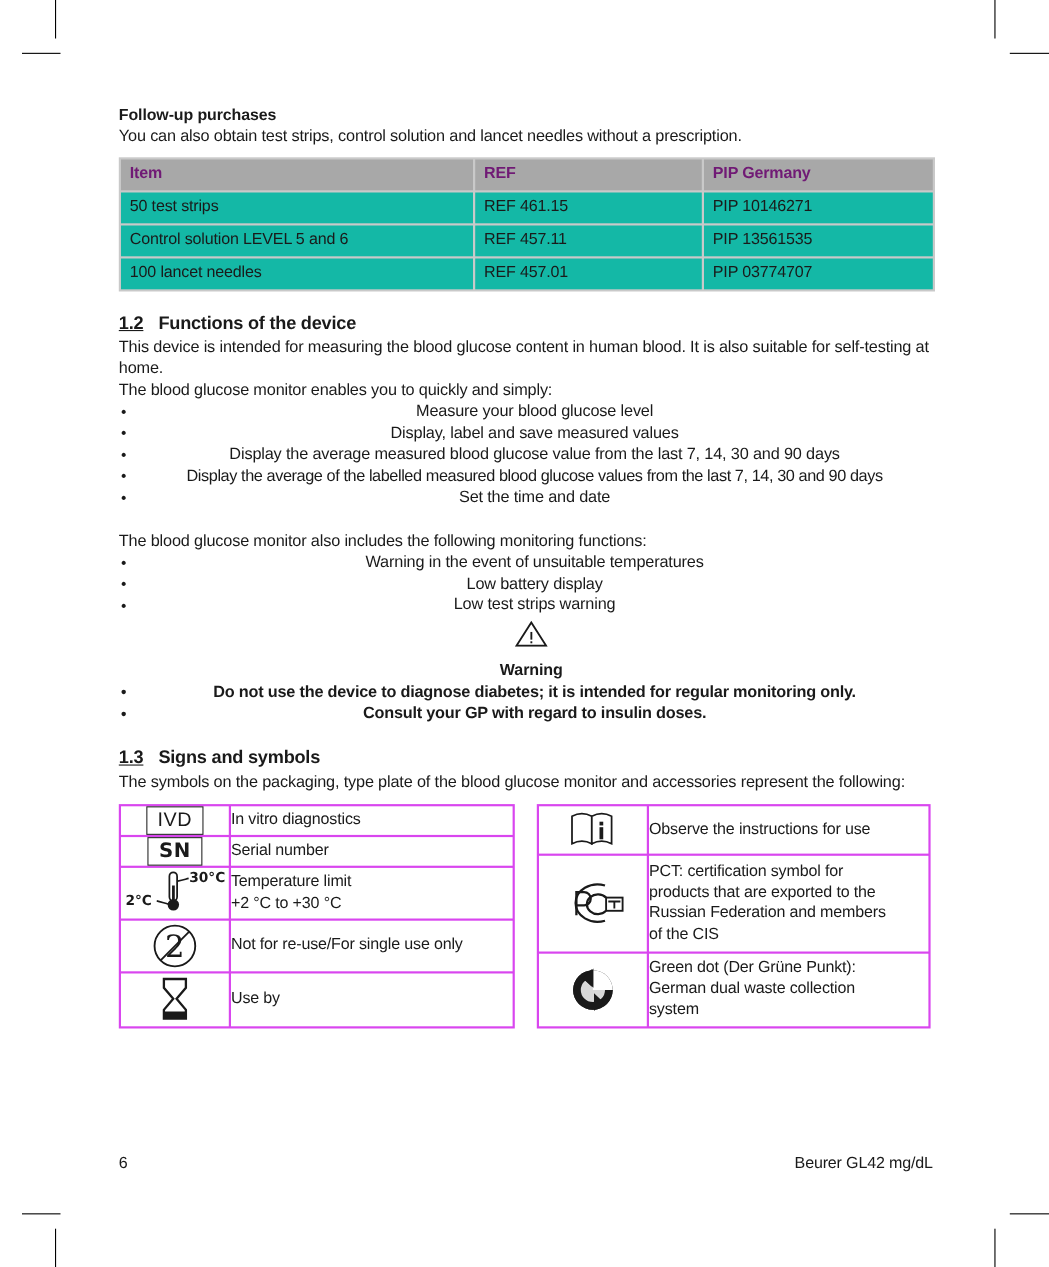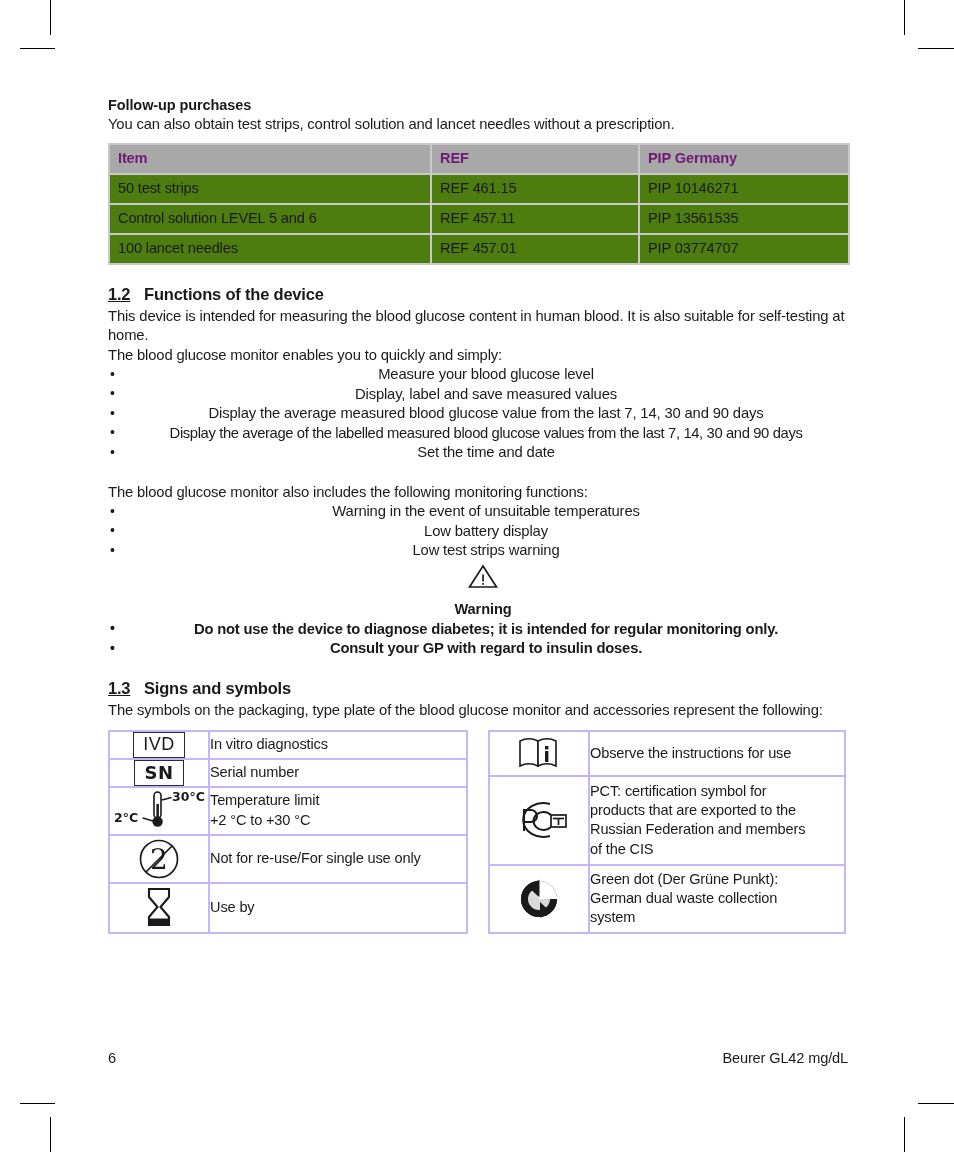--- a/index.html
+++ b/index.html
@@ -63,21 +63,21 @@
     text-align: left;
     height: 27px;
     vertical-align: middle;
   }
   .purchase-table th {
     background: #a8a8a8;
     color: #701a75;
     font-weight: bold;
   }
   .purchase-table td {
-    background: #4d7c0f;
+    background: #14b8a6;
     color: #1a1a1a;
     font-weight: normal;
   }
   .col-item { width: 320px; }
   .col-ref  { width: 206px; }
   .col-pip  { width: 208px; }
 
   
   .section-head {
     font-weight: bold;
@@ -127,21 +127,21 @@
 
   
   .symbols-wrap {
     display: flex;
     gap: 20px;
     margin-top: 9px;
   }
   .sym-table {
     border-collapse: separate;
     border-spacing: 2px;
-    background: #c4b5fd;
+    background: #d946ef;
     table-layout: fixed;
   }
   .sym-table.left  { width: 360px; }
   .sym-table.right { width: 358px; }
   .sym-table td {
     background: #ffffff;
     vertical-align: middle;
     padding: 0;
   }
   .sym-icon-cell {

